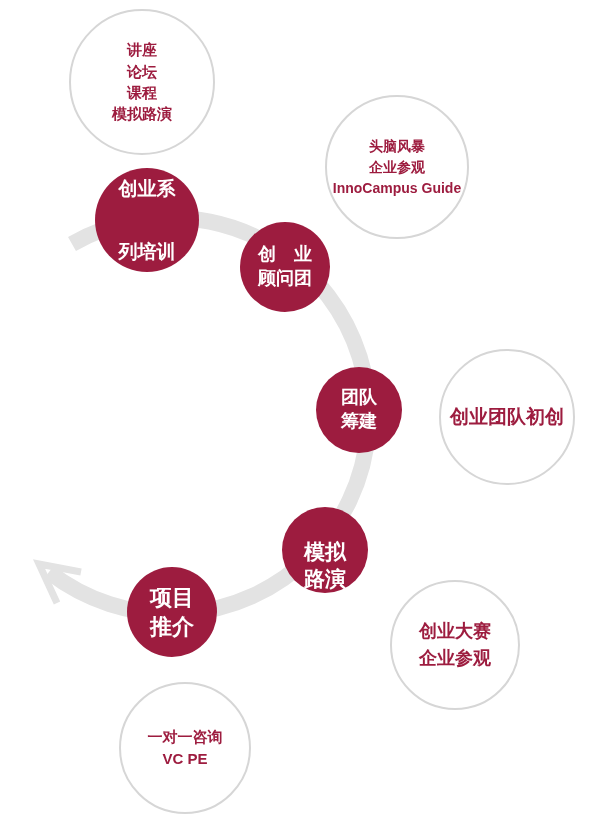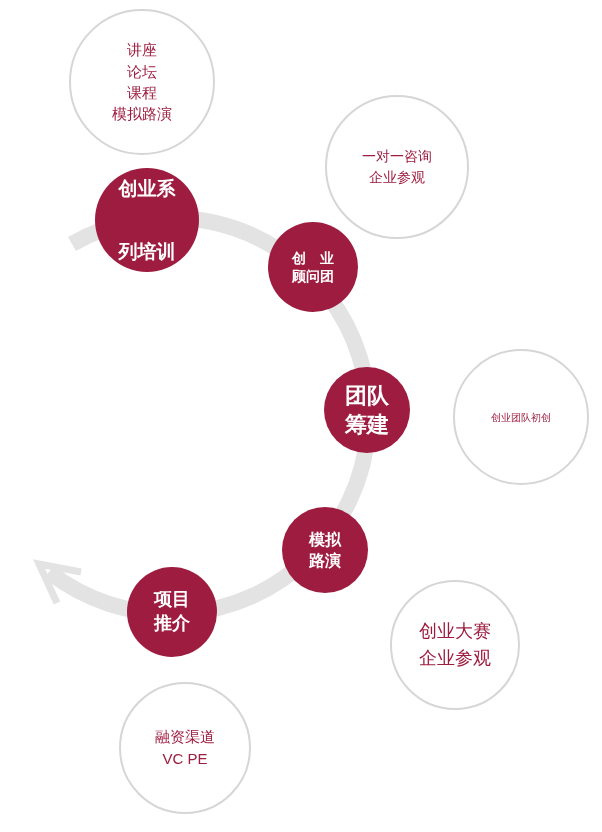--- a/index.html
+++ b/index.html
@@ -25,44 +25,44 @@
     display: flex;
     flex-direction: column;
     align-items: center;
     justify-content: center;
     text-align: center;
     font-weight: bold;
     line-height: 1.32;
     z-index: 3;
   }
   .stage-1 { left: 95px;  top: 168px; width: 104px; height: 104px; font-size: 19px; gap: 37px; }
-  .stage-2 { left: 268px; top: 222px; width: 90px;  height: 90px;  font-size: 14px; }
-  .stage-3 { left: 324px; top: 367px; width: 86px;  height: 86px;  font-size: 22px; }
-  .stage-4 { left: 282px; top: 507px; width: 86px;  height: 86px;  font-size: 16px; }
-  .stage-5 { left: 127px; top: 567px; width: 90px;  height: 90px;  font-size: 18px; }
+  .stage-2 { left: 240px; top: 222px; width: 90px;  height: 90px;  font-size: 18px; }
+  .stage-3 { left: 316px; top: 367px; width: 86px;  height: 86px;  font-size: 18px; }
+  .stage-4 { left: 282px; top: 507px; width: 86px;  height: 86px;  font-size: 21px; justify-content: flex-end; }
+  .stage-5 { left: 127px; top: 567px; width: 90px;  height: 90px;  font-size: 22px; }
   
   .sat {
     position: absolute;
     border-radius: 50%;
     background: #ffffff;
     border: 2px solid var(--satellite-border, #d6d6d6);
     color: var(--accent, #9d1c3f);
     display: flex;
     flex-direction: column;
     align-items: center;
     justify-content: center;
     text-align: center;
-    font-weight: normal;
+    font-weight: bold;
     line-height: 1.5;
     z-index: 2;
     box-sizing: border-box;
   }
   .sat-1 { left: 69px;  top: 9px;   width: 146px; height: 146px; font-size: 15px; line-height: 1.42; }
   .sat-2 { left: 325px; top: 95px;  width: 144px; height: 144px; font-size: 14px; }
-  .sat-3 { left: 453px; top: 349px; width: 136px; height: 136px; font-size: 10px; }
+  .sat-3 { left: 439px; top: 349px; width: 136px; height: 136px; font-size: 19px; }
   .sat-4 { left: 390px; top: 580px; width: 130px; height: 130px; font-size: 18px; }
   .sat-5 { left: 119px; top: 682px; width: 132px; height: 132px; font-size: 15px; }
   .line { white-space: pre; }
 </style>
 </head>
 <body>
 
 <div class="canvas" style="--accent: #9d1c3f; --arc: #e3e3e3; --satellite-border: #d6d6d6; --background: #ffffff;">
 
   <svg class="arc-layer" width="602" height="832" viewBox="0 0 602 832" aria-hidden="true">
@@ -96,31 +96,32 @@
   </div>
 
   <div class="sat sat-1">
     <div class="line">讲座</div>
     <div class="line">论坛</div>
     <div class="line">课程</div>
     <div class="line">模拟路演</div>
   </div>
 
   <div class="sat sat-2">
-    <div class="line">一对一咨询</div>
+    <div class="line">头脑风暴</div>
     <div class="line">企业参观</div>
+    <div class="line">InnoCampus Guide</div>
   </div>
 
   <div class="sat sat-3">
     <div class="line">创业团队初创</div>
   </div>
 
   <div class="sat sat-4">
     <div class="line">创业大赛</div>
     <div class="line">企业参观</div>
   </div>
 
   <div class="sat sat-5">
-    <div class="line">融资渠道</div>
+    <div class="line">一对一咨询</div>
     <div class="line">VC PE</div>
   </div>
 
 </div>
 
 </body></html>

